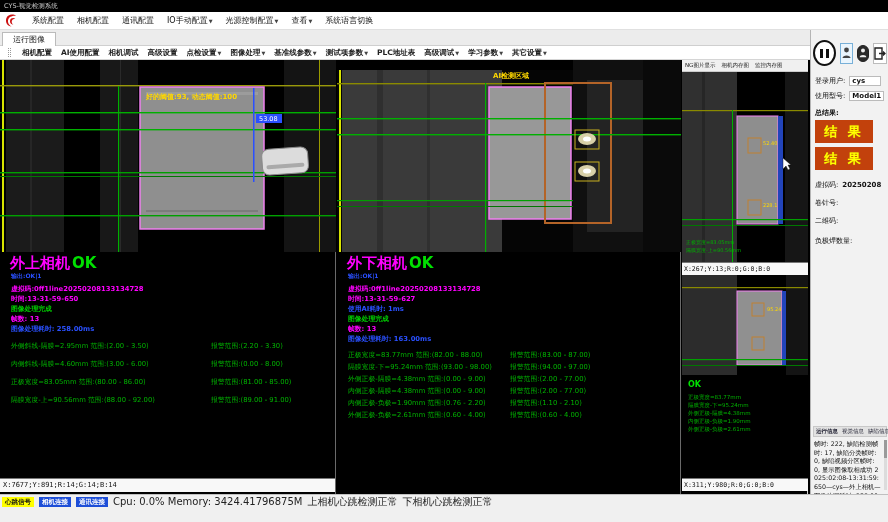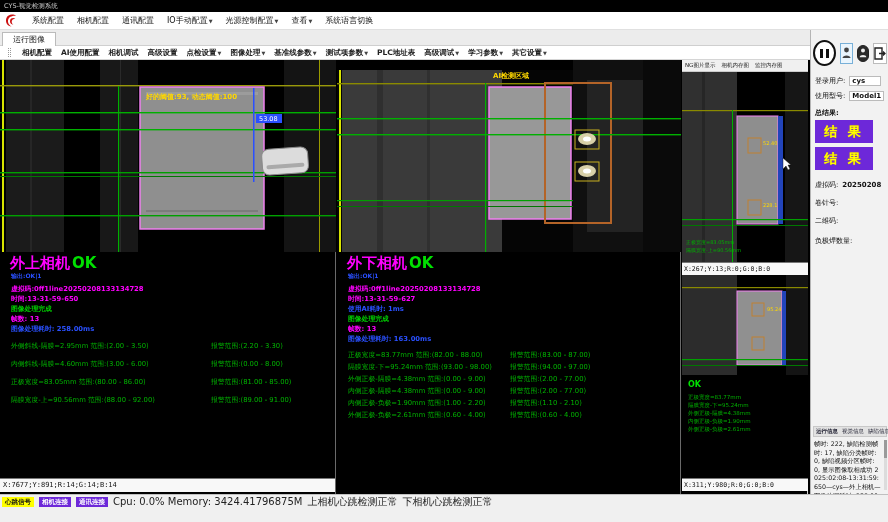--- a/index.html
+++ b/index.html
@@ -44,33 +44,33 @@
   .sidepanel { left:810px; top:30px; width:78px; height:464px; background:#f2f2f2; border-left:1px solid #b5b5b5; }
   .btnrow { position:absolute; left:2px; top:8px; width:74px; height:30px; display:flex; align-items:center; gap:4px; }
   .pausebtn { width:26px; height:26px; border:2.5px solid #111; border-radius:50%; background:#fff; display:flex; align-items:center; justify-content:center; gap:2.5px; }
   .pausebtn i { display:block; width:3px; height:9px; background:#111; }
   .sqbtn { height:21px; display:flex; align-items:center; justify-content:center; background:#fff; border:1px solid #bbb; }
   .sqbtn.sel { border:1px solid #78b0d8; background:#eaf5fd; }
   .sqbtn.dark { background:#2a2a2a; border-color:#222; border-radius:7px; }
   .prow { position:absolute; left:4px; width:72px; display:flex; align-items:center; font-size:7px; color:#111; white-space:nowrap; }
   .prow .val { margin-left:4px; font-weight:bold; }
   .inset { background:#fff; border:1px solid #bbb; padding:0 2px; min-width:32px; height:10px; line-height:9px; }
-  .result { position:absolute; left:4px; width:58px; height:23px; background:#6d28d9; color:#ffff00; font-size:13px; font-weight:bold; text-align:center; line-height:23px; letter-spacing:3px; text-shadow:0 0 1px #c8a000; }
+  .result { position:absolute; left:4px; width:58px; height:23px; background:#c2410c; color:#ffff00; font-size:13px; font-weight:bold; text-align:center; line-height:23px; letter-spacing:3px; text-shadow:0 0 1px #c8a000; }
   .ptabs { position:absolute; left:2px; top:396px; width:74px; height:11px; background:#e2e2e2; border:1px solid #c8c8c8; display:flex; gap:4px; align-items:center; padding-left:2px; }
   .ptabs span { font-size:5.5px; color:#223; white-space:nowrap; }
   .ptabs span:first-child { font-weight:bold; }
   .plog { position:absolute; left:3px; top:410px; width:68px; font-size:6.3px; line-height:8.6px; color:#111; word-break:break-all; }
   .plogbar { position:absolute; right:1px; top:410px; width:3px; height:50px; background:#dcdcdc; }
   .plogbar i { display:block; width:3px; height:18px; background:#9a9a9a; }
 
   
   .statusbar { left:0; top:494px; width:888px; height:28px; background:#f0f0f0; border-top:1px solid #c0c0c0; display:flex; align-items:flex-start; gap:5px; padding:2px 0 0 2px; }
   .badge { font-size:6.5px; height:10px; line-height:10px; padding:0 3px; font-weight:bold; }
   .badge.warn { background:#ffff00; color:#111; }
-  .badge.error { background:#6d28d9; color:#fff; }
+  .badge.error { background:#1d4ed8; color:#fff; }
   .sbtext { font-size:10px; color:#222; line-height:10px; white-space:nowrap; }
 </style>
 </head>
 <body>
 
 <div class="app">
 
   <div class="abs titlebar">
     <span>CYS-视觉检测系统</span>
   </div>
@@ -194,21 +194,21 @@
       <div class="il m" style="top:224px;">虚拟码:0ff1line20250208133134728</div>
       <div class="il m" style="top:234px;">时间:13-31-59-627</div>
       <div class="il b" style="top:244px;">使用AI耗时: 1ms</div>
       <div class="il g" style="top:254px;">图像处理完成</div>
       <div class="il m" style="top:264px;">帧数: 13</div>
       <div class="il b" style="top:274px;">图像处理耗时: 163.00ms</div>
       <div class="mrow" style="top:290px;"><span>正极宽度=83.77mm 范围:(82.00 - 88.00)</span><span class="malarm al-m">报警范围:(83.00 - 87.00)</span></div>
       <div class="mrow" style="top:302px;"><span>隔膜宽度-下=95.24mm 范围:(93.00 - 98.00)</span><span class="malarm al-m">报警范围:(94.00 - 97.00)</span></div>
       <div class="mrow" style="top:314px;"><span>外侧正极-隔膜=4.38mm 范围:(0.00 - 9.00)</span><span class="malarm al-m">报警范围:(2.00 - 77.00)</span></div>
       <div class="mrow" style="top:326px;"><span>内侧正极-隔膜=4.38mm 范围:(0.00 - 9.00)</span><span class="malarm al-m">报警范围:(2.00 - 77.00)</span></div>
-      <div class="mrow" style="top:338px;"><span>内侧正极-负极=1.90mm 范围:(1.00 - 2.20)</span><span class="malarm al-m">报警范围:(1.10 - 2.10)</span></div>
+      <div class="mrow" style="top:338px;"><span>内侧正极-负极=1.90mm 范围:(0.76 - 2.20)</span><span class="malarm al-m">报警范围:(1.10 - 2.10)</span></div>
       <div class="mrow" style="top:350px;"><span>外侧正极-负极=2.61mm 范围:(0.60 - 4.00)</span><span class="malarm al-m">报警范围:(0.60 - 4.00)</span></div>
     </div>
 
     <div class="rightcol">
       <div class="rv-tabs">
         <span>NG图片显示</span>
         <span>相机内存图</span>
         <span>监控内存图</span>
       </div>
       <svg class="camimg" style="top:12px;" width="126" height="190" viewBox="0 0 126 190">

